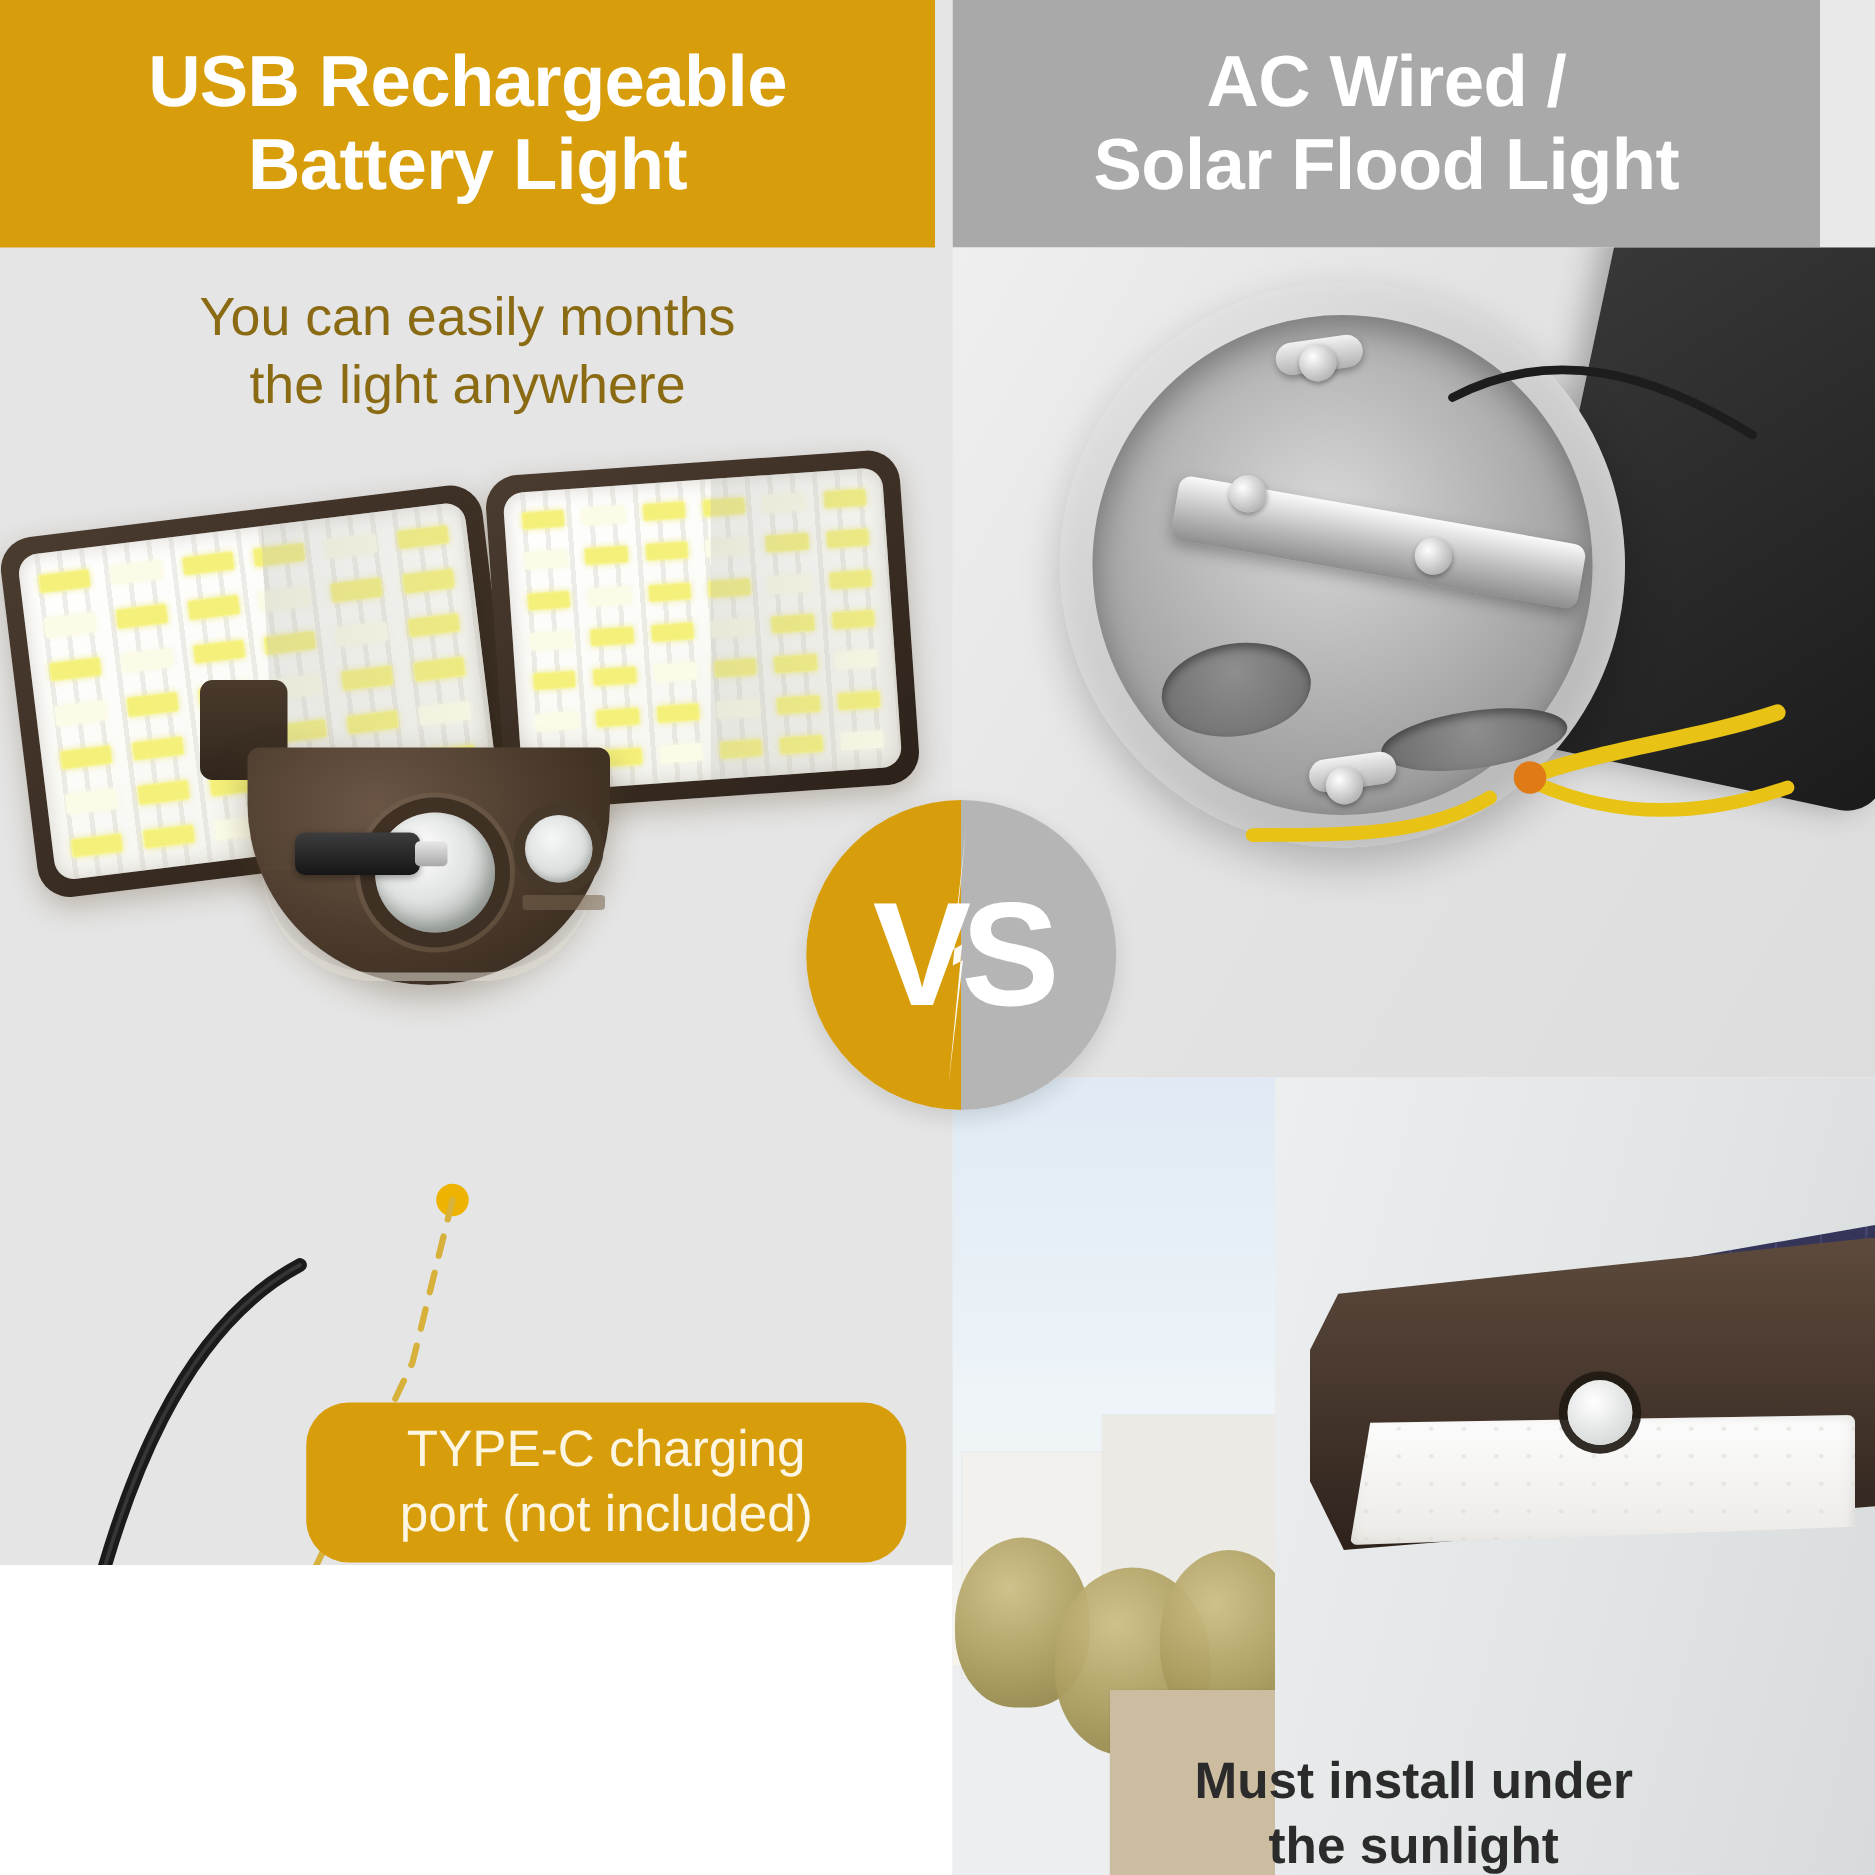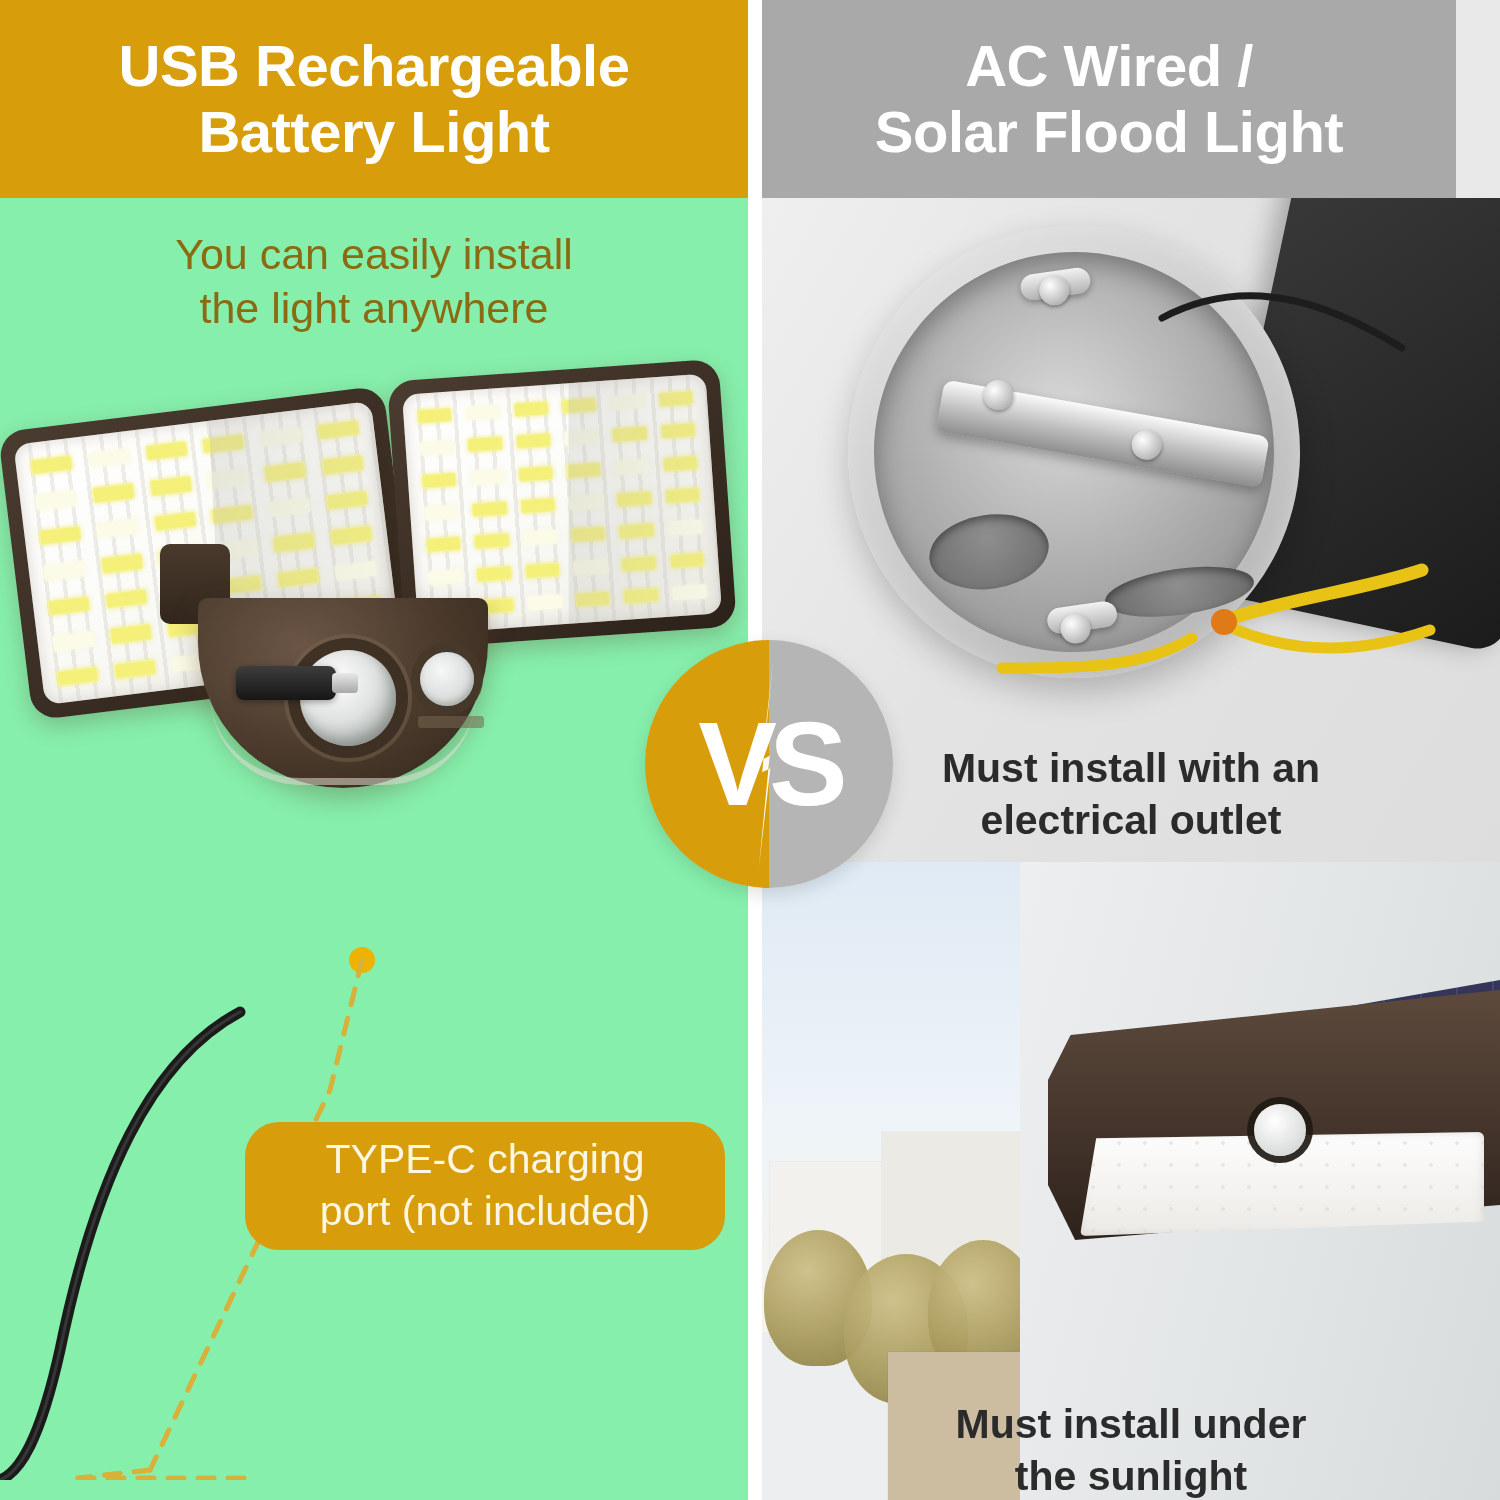--- a/index.html
+++ b/index.html
@@ -1,20 +1,20 @@
 <!DOCTYPE html>
 <html><head>
 <meta charset="utf-8">
 <style>
   html,body{margin:0;padding:0;background:#fff;}
   body{width:1500px;height:1500px;font-family:"Liberation Sans",sans-serif;overflow:hidden;}
   #root{position:relative;width:1500px;height:1500px;background:#ffffff;}
 
   
-  .left-col{position:absolute;left:0;top:0;width:748px;height:1500px;background:#86efac;overflow:hidden;}
+  .left-col{position:absolute;left:0;top:0;width:748px;height:1252px;background:#e5e5e5;overflow:hidden;padding-left:48px;}
   .left-header{position:absolute;left:0;top:0;width:748px;height:198px;background:#d79d0a;
       display:flex;align-items:center;justify-content:center;}
   .left-header .htxt{color:#ffffff;font-weight:bold;font-size:58px;line-height:1.14;text-align:center;
       letter-spacing:-0.5px;white-space:pre-line;}
   .left-sub{position:absolute;left:0;top:228px;width:748px;text-align:center;color:#8a6a12;
       font-size:43px;line-height:1.25;white-space:pre-line;}
 
   
   .product-stage{position:absolute;left:0;top:330px;width:748px;height:560px;}
 
@@ -143,21 +143,21 @@
 
 <div id="root">
 
   <div class="left-col">
 
     <div class="left-header">
       <div class="htxt">USB Rechargeable
 Battery Light</div>
     </div>
 
-    <div class="left-sub">You can easily install
+    <div class="left-sub">You can easily months
 the light anywhere</div>
 
     <div class="product-stage">
 
       <div class="head" style="left:14px;top:78px;width:388px;height:290px;transform:rotate(-7deg);">
         <div class="lens">
           <div class="ribs"></div>
           <div class="ledgrid" style="grid-template-columns:repeat(6,1fr);grid-template-rows:repeat(7,1fr);">
             <div class="ledcell">
                 <span class="chip"></span>
@@ -478,22 +478,20 @@
       </div>
       <svg style="position:absolute;left:0;top:0;width:738px;height:664px;" viewBox="0 0 738 664">
         <path d="M470,420 C530,400 600,392 660,372" fill="none" stroke="#e8c315" stroke-width="13" stroke-linecap="round"></path>
         <path d="M430,440 C380,470 320,470 240,470" fill="none" stroke="#e8c315" stroke-width="11" stroke-linecap="round"></path>
         <path d="M470,430 C540,460 610,452 668,432" fill="none" stroke="#e8c315" stroke-width="11" stroke-linecap="round"></path>
         <circle cx="462" cy="424" r="13" fill="#e07a16"></circle>
         <path d="M400,120 C480,78 560,100 640,150" fill="none" stroke="#1d1d1d" stroke-width="7" stroke-linecap="round"></path>
       </svg>
     </div>
 
-    <div class="rcap top">Must install with an
-electrical outlet</div>
 
     <div class="rbot">
       <div class="sky"></div>
       <div class="bldg" style="left:8px;top:300px;width:160px;height:180px;"></div>
       <div class="bldg" style="left:120px;top:270px;width:160px;height:210px;background:#eceae4;"></div>
       <div class="tree" style="left:2px;top:368px;width:108px;height:136px;"></div>
       <div class="tree" style="left:82px;top:392px;width:124px;height:150px;"></div>
       <div class="tree" style="left:166px;top:378px;width:110px;height:142px;"></div>
       <div class="bldg" style="left:126px;top:490px;width:150px;height:148px;background:#cdbda0;"></div>
 

